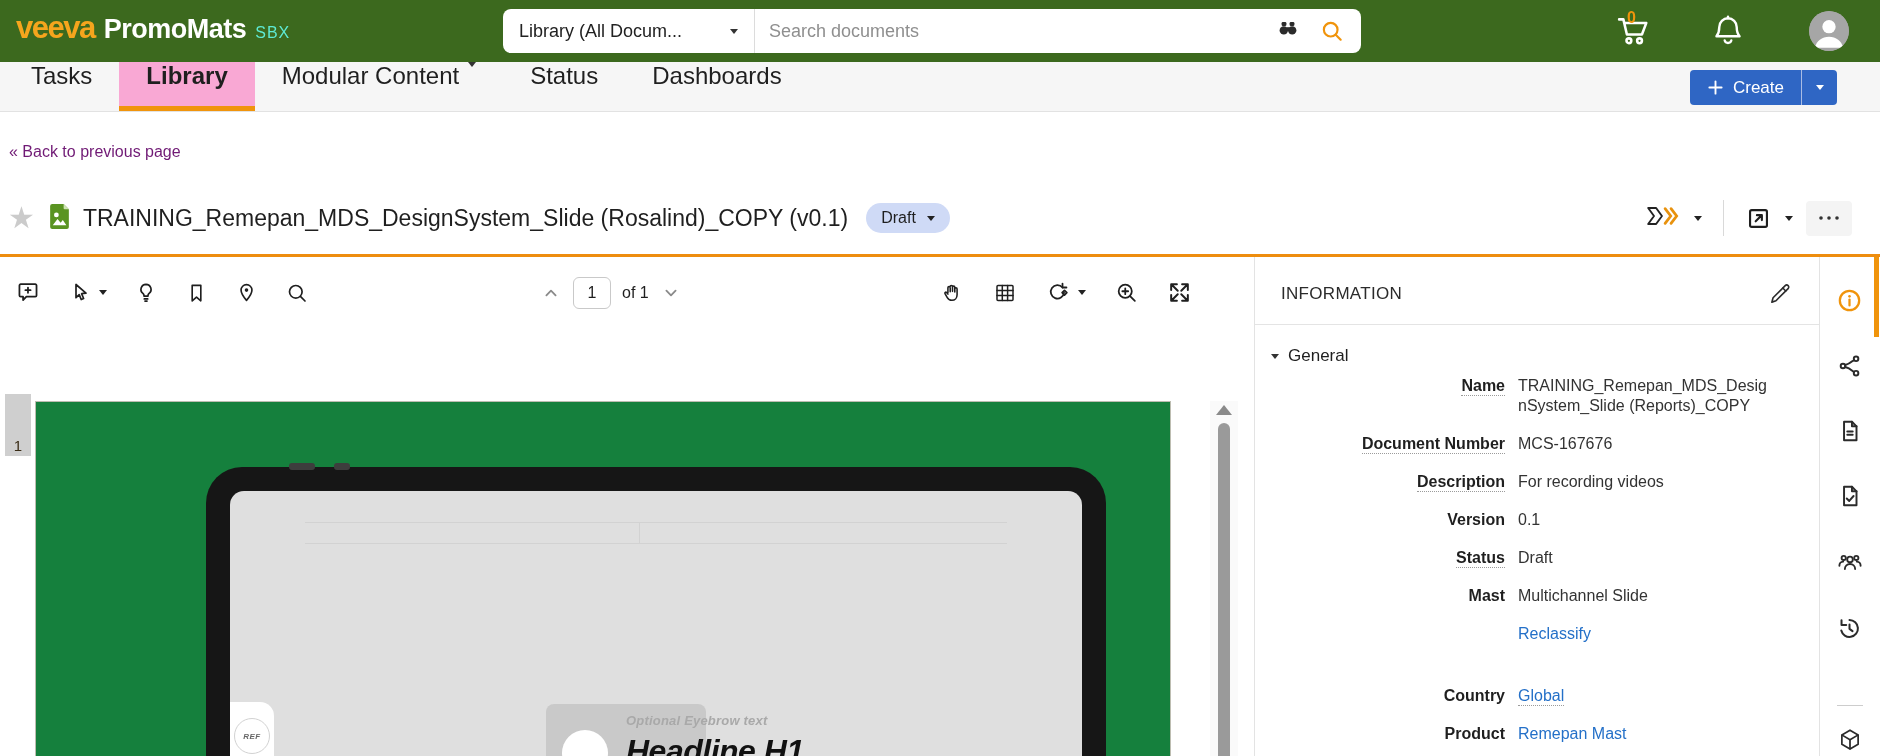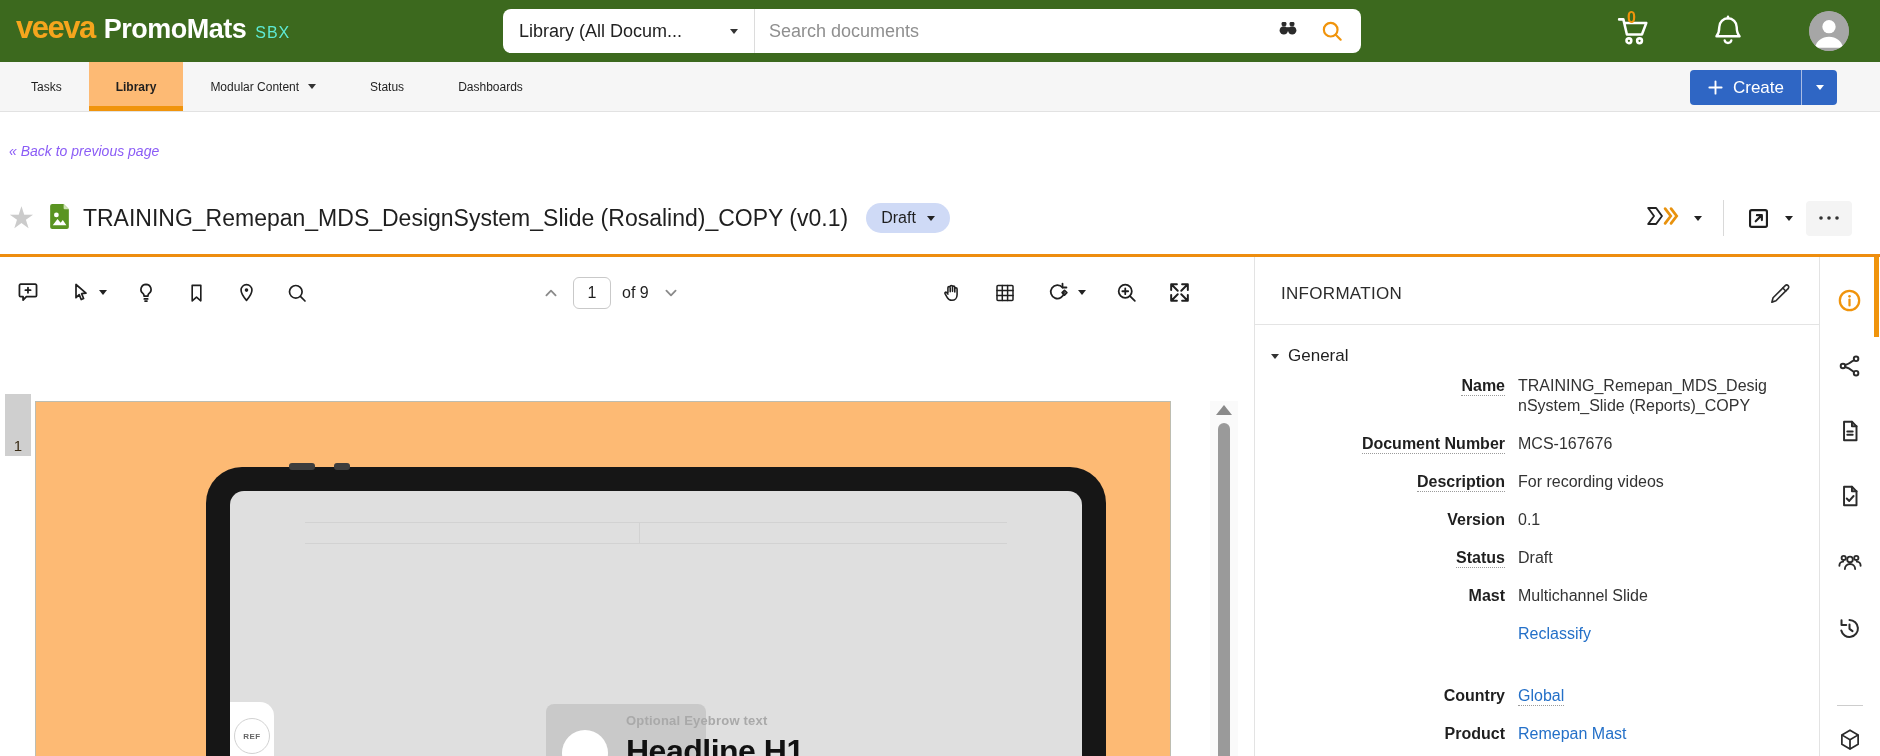--- a/index.html
+++ b/index.html
@@ -29,32 +29,32 @@
   .searchbar input::placeholder { color:#8f8f8f; }
   .sb-ics { display:flex; align-items:center; gap:16px; padding-right:16px; }
   .cartwrap { position:absolute; right:226px; top:13px; width:40px; height:34px; color:#fff; }
   .cartwrap .cnt { position:absolute; top:-4px; left:13px; color:#f0940c; font-size:16px; font-weight:bold; }
   .bellwrap { position:absolute; right:134px; top:11px; color:#fff; }
   .avatar { position:absolute; right:31px; top:11px; width:40px; height:40px; border-radius:50%; overflow:hidden; background:#a6a6a6; }
 
   
   .nav { position:absolute; left:0; top:62px; width:100%; height:50px; background:#f6f6f6; border-bottom:1px solid #e2e2e2; }
   .tabs { display:flex; height:100%; padding-left:4px; }
-  .tab { position:relative; display:flex; align-items:center; gap:9px; padding:0 27px; font-size:12px; color:#1f1f1f; cursor:pointer; }
-  .tab.active { background:#fdba74; font-weight:bold; }
+  .tab { position:relative; display:flex; gap:9px; padding:0 27px; font-size:24px; color:#1f1f1f; cursor:pointer; }
+  .tab.active { background:#f9a8d4; font-weight:bold; }
   .tab.active::after { content:""; position:absolute; left:0; right:0; bottom:0; height:5px; background:#f0940c; }
   .tab .car { color:#333; }
   .create { position:absolute; right:43px; top:8px; height:35px; display:flex; background:#2f66c4; border-radius:4px;
             color:#fff; font-size:17px; overflow:hidden; cursor:pointer; }
   .create .seg1 { display:flex; align-items:center; gap:9px; padding:0 17px; }
   .create .seg2 { display:flex; align-items:center; justify-content:center; width:36px; border-left:1px solid #a9bce4; }
   .create .car { color:#fff; }
 
   
-  .back { position:absolute; left:9px; top:143px; font-size:14px; color:#8b5cf6; text-decoration:none; cursor:pointer;font-style:italic; }
+  .back { position:absolute; left:9px; top:143px; font-size:16px; color:#701a75; text-decoration:none; cursor:pointer; }
   .trow { position:absolute; left:0; top:192px; width:100%; height:52px; display:flex; align-items:center; }
   .star { font-size:30px; color:#cbcbcb; margin-left:8px; line-height:1; cursor:pointer; }
   .dicon { margin-left:13px; }
   .dtitle { margin-left:12px; font-size:23px; color:#1f1f1f; }
   .pill { margin-left:18px; background:#cfdaf6; border-radius:16px; padding:6px 15px; font-size:16px;
           display:flex; align-items:center; gap:11px; cursor:pointer; }
   .pill .car { color:#222; }
   .trow-right { position:absolute; right:28px; top:6px; display:flex; align-items:center; gap:13px; height:40px; }
   .vdiv { width:1px; height:36px; background:#d9d9d9; margin:0 8px; }
   .morebtn { width:46px; height:35px; background:#f4f4f4; border-radius:4px; display:flex; align-items:center;
@@ -74,22 +74,22 @@
   .pagebox { width:38px; height:32px; border:1px solid #c9c9c9; border-radius:6px; display:flex; align-items:center;
              justify-content:center; font-size:16px; color:#1f1f1f; background:#fff; }
   .ofl { font-size:16px; color:#1f1f1f; }
   .vtb-right { position:absolute; right:62px; display:flex; align-items:center; gap:28px; color:#1f1f1f; }
   .vtb-right .grp { display:flex; align-items:center; gap:8px; cursor:pointer; }
 
   .vbody { position:absolute; left:0; top:71px; right:0; bottom:0; }
   .thumbtab { position:absolute; left:5px; top:66px; width:26px; height:62px; background:#cfcfcf;
               display:flex; align-items:flex-end; justify-content:center; font-size:15px; color:#3a2c16;
               padding-bottom:2px; cursor:pointer; }
-  .canvas { position:absolute; left:35px; top:73px; right:83px; bottom:0; background:#fdba74;
-            border:1px solid #bdbdb1; border-bottom:none; overflow:hidden; }
+  .canvas { position:absolute; left:35px; top:73px; right:83px; bottom:0; background:#15803d;
+            border:1px solid #bdbdb1; border-bottom:none; overflow:hidden;font-style:italic; }
 
   
   .tablet { position:absolute; left:170px; top:65px; width:900px; height:600px; background:#161616; border-radius:36px; }
   .tbtn1 { position:absolute; top:-4px; left:83px; width:26px; height:7px; background:#3d3d3d; border-radius:3px; }
   .tbtn2 { position:absolute; top:-4px; left:128px; width:16px; height:7px; background:#3d3d3d; border-radius:3px; }
   .screen { position:absolute; left:24px; right:24px; top:24px; bottom:0; background:#dfdfdf; border-radius:14px 14px 0 0; overflow:hidden; }
   .wline { position:absolute; background:#d2d2d2; }
   .ph { position:absolute; left:316px; top:213px; width:160px; height:190px; background:#c9c9c9; border-radius:8px; }
   .ph .cir { position:absolute; left:16px; top:26px; width:46px; height:46px; border-radius:50%; background:#fff; }
   .slidetext { position:absolute; left:396px; top:222px; z-index:2; }
@@ -315,21 +315,21 @@
                 <path d="M15.4 15.4 20 20"></path>
               </svg>
             </span>
         </div>
 
         <div class="pagenav">
           <svg class="ic" width="22" height="22" viewBox="0 0 24 24" style="color:#8a8a8a;stroke-width:2">
             <path d="M7 14.5l5-5 5 5"></path>
             </svg>
           <span class="pagebox">1</span>
-          <span class="ofl">of 9</span>
+          <span class="ofl">of 1</span>
           <svg class="ic" width="22" height="22" viewBox="0 0 24 24" style="color:#8a8a8a;stroke-width:2">
             <path d="M7 9.5l5 5 5-5"></path>
             </svg>
         </div>
 
         <div class="vtb-right">
           <span class="tbic">
             <svg class="ic" width="25" height="25" viewBox="0 0 24 24" style="stroke-width:1.5">
               <path d="M7.6 12.2V7.4a1.1 1.1 0 0 1 2.2 0v3.8m0-4.9a1.1 1.1 0 0 1 2.2 0v4.6m0-4a1.1 1.1 0 0 1 2.2 0v4.6m0-2.9a1.1 1.1 0 0 1 2.2 0v5.5c0 3.1-2 5.4-5 5.4-2.2 0-3.4-.8-4.4-2.6l-2.2-3.9c-.5-.9.7-1.8 1.5-1l1.3 1.5"></path>
               </svg>

